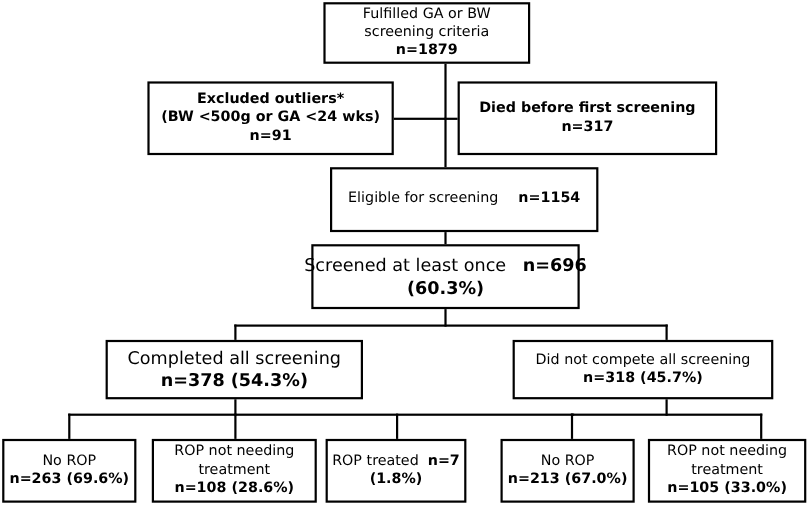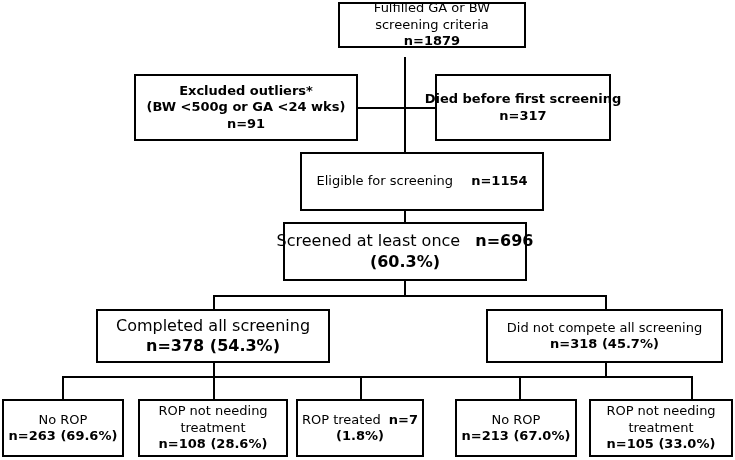--- a/index.html
+++ b/index.html
@@ -65,33 +65,33 @@
   <div class="connector h" style="left:62px; top:376px; width:460px;"></div>
   <div class="connector v" style="left:62px; top:376px; height:24px;"></div>
   <div class="connector v" style="left:213px; top:376px; height:24px;"></div>
   <div class="connector v" style="left:360px; top:376px; height:24px;"></div>
 
   <div class="connector v" style="left:605px; top:362px; height:16px;"></div>
   <div class="connector h" style="left:519px; top:376px; width:174px;"></div>
   <div class="connector v" style="left:519px; top:376px; height:24px;"></div>
   <div class="connector v" style="left:691px; top:376px; height:24px;"></div>
 
-  <div class="node" style="left:294px; top:2px; width:188px; height:46px; font-size:13px;margin-left:44px;">
+  <div class="node" style="left:294px; top:2px; width:188px; height:56px; font-size:13px;">
     <span class="line">Fulfilled GA or BW</span>
     <span class="line">screening criteria</span>
     <span class="line b">n=1879</span>
   </div>
 
   <div class="node" style="left:134px; top:74px; width:224px; height:67px; font-size:13px;">
     <span class="line b">Excluded outliers*</span>
     <span class="line b">(BW &lt;500g or GA &lt;24 wks)</span>
     <span class="line b">n=91</span>
   </div>
 
-  <div class="node" style="left:435px; top:74px; width:176px; height:67px; font-size:13px;">
+  <div class="node" style="left:416px; top:74px; width:236px; height:67px; font-size:13px;">
     <span class="line b">Died before first screening</span>
     <span class="line b">n=317</span>
   </div>
 
   <div class="node" style="left:300px; top:152px; width:244px; height:59px; font-size:13px;">
     <span class="line">
       <span>Eligible for screening</span>
       <span style="display:inline-block;width:14px;"></span><span class="b">n=1154</span>
     </span>
   </div>
@@ -102,21 +102,21 @@
       <span style="display:inline-block;width:10px;"></span><span class="b">n=696</span>
     </span>
     <span class="line b">(60.3%)</span>
   </div>
 
   <div class="node" style="left:96px; top:309px; width:234px; height:54px; font-size:16px;">
     <span class="line">Completed all screening</span>
     <span class="line b">n=378 (54.3%)</span>
   </div>
 
-  <div class="node" style="left:466px; top:309px; width:237px; height:54px; font-size:13px;margin-left:20px;">
+  <div class="node" style="left:466px; top:309px; width:237px; height:54px; font-size:13px;">
     <span class="line">Did not compete all screening</span>
     <span class="line b">n=318 (45.7%)</span>
   </div>
 
   <div class="node" style="left:2px; top:399px; width:122px; height:58px; font-size:13px;">
     <span class="line">No ROP</span>
     <span class="line b">n=263 (69.6%)</span>
   </div>
 
   <div class="node" style="left:138px; top:399px; width:150px; height:58px; font-size:13px;">

